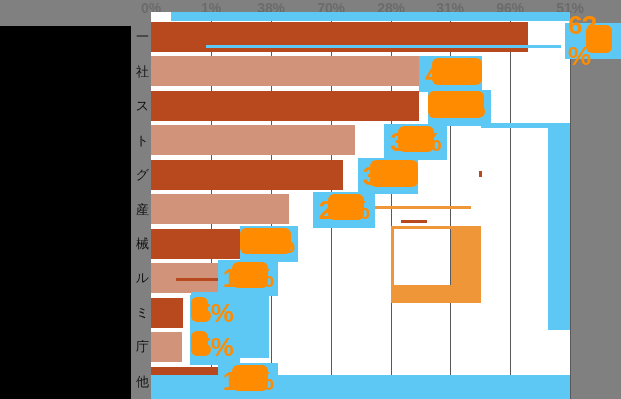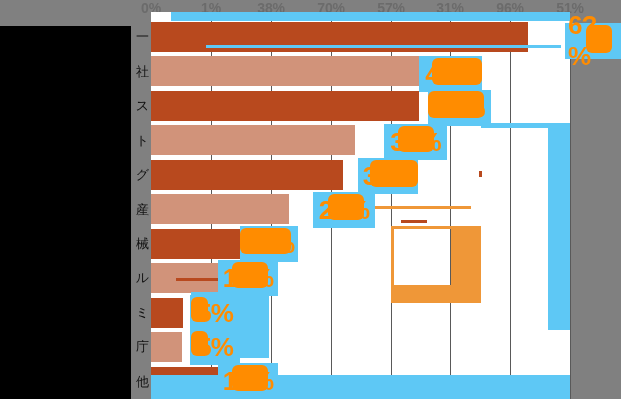--- a/index.html
+++ b/index.html
@@ -110,21 +110,21 @@
     <div class="ylabel-item" style="top:275.6px">ミ</div>
     <div class="ylabel-item" style="top:310.1px">庁</div>
     <div class="ylabel-item" style="top:344.5px">他</div>
   </div>
 
   <div>
     <div class="xtick" style="left:151px">0%</div>
     <div class="xtick" style="left:211px">1%</div>
     <div class="xtick" style="left:271px">38%</div>
     <div class="xtick" style="left:331px">70%</div>
-    <div class="xtick" style="left:391px">57%</div>
+    <div class="xtick" style="left:391px">28%</div>
     <div class="xtick" style="left:450px">31%</div>
     <div class="xtick" style="left:510px">96%</div>
     <div class="xtick" style="left:570px">51%</div>
   </div>
 
   <div class="plot">
 
     <div class="gridline" style="left:60px"></div>
     <div class="gridline" style="left:120px"></div>
     <div class="gridline" style="left:180px"></div>

